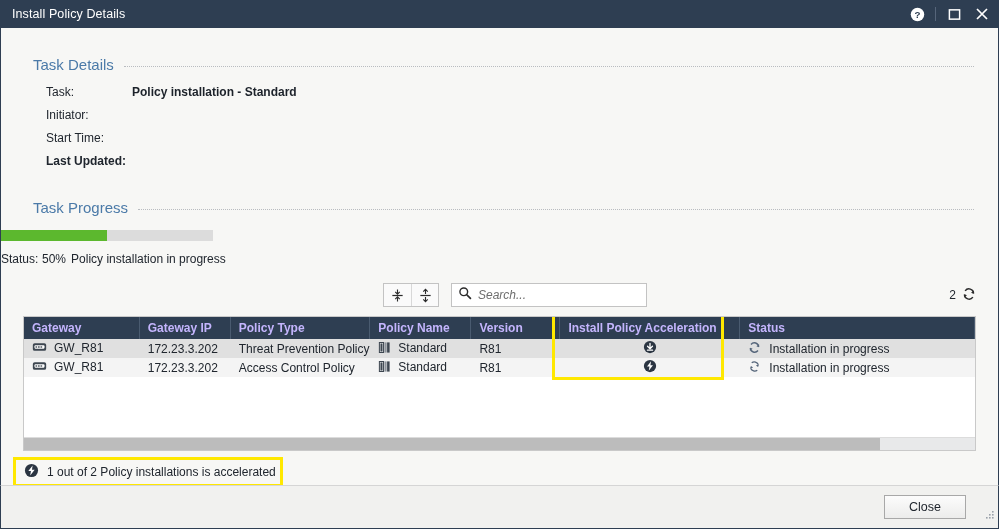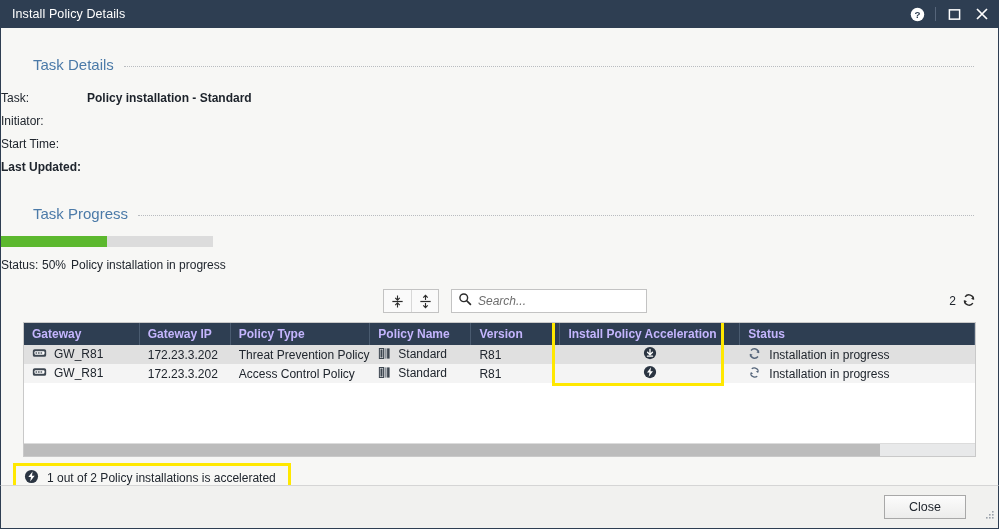--- a/index.html
+++ b/index.html
@@ -70,21 +70,21 @@
   }
   .section-rule {
     flex: 1;
     height: 1px;
     border-bottom: 1px dotted #b9bcc0;
     margin-top: 4px;
   }
 
   
   .task-details { margin-top: 28px; }
-  .detail-rows { margin-top: 18px; }
+  .detail-rows { margin-top: 12px; padding-left: 45px; }
   .detail-row {
     display: flex;
     align-items: baseline;
     height: 23px;
     font-size: 12px;
     color: #20262e;
   }
   .detail-label { width: 86px; color: #20262e; }
   .detail-label.bold { font-weight: bold; }
   .detail-value { font-weight: bold; color: #1c222a; }
@@ -231,21 +231,21 @@
   
   .foot-note-wrap {
     margin: 6px 0 0 12px;
     display: inline-flex;
   }
   .foot-note {
     display: inline-flex;
     align-items: center;
     gap: 8px;
     border: 3px solid #ffe800;
-    padding: 3px 12px 3px 8px;
+    padding: 3px 4px 3px 8px;
     font-size: 12px;
     color: #20262e;
     background: #f7f7f5;
   }
 
   
   .bottombar {
     flex: 0 0 44px;
     background: #f1f1ef;
     border-top: 1px solid #d5d5d5;

